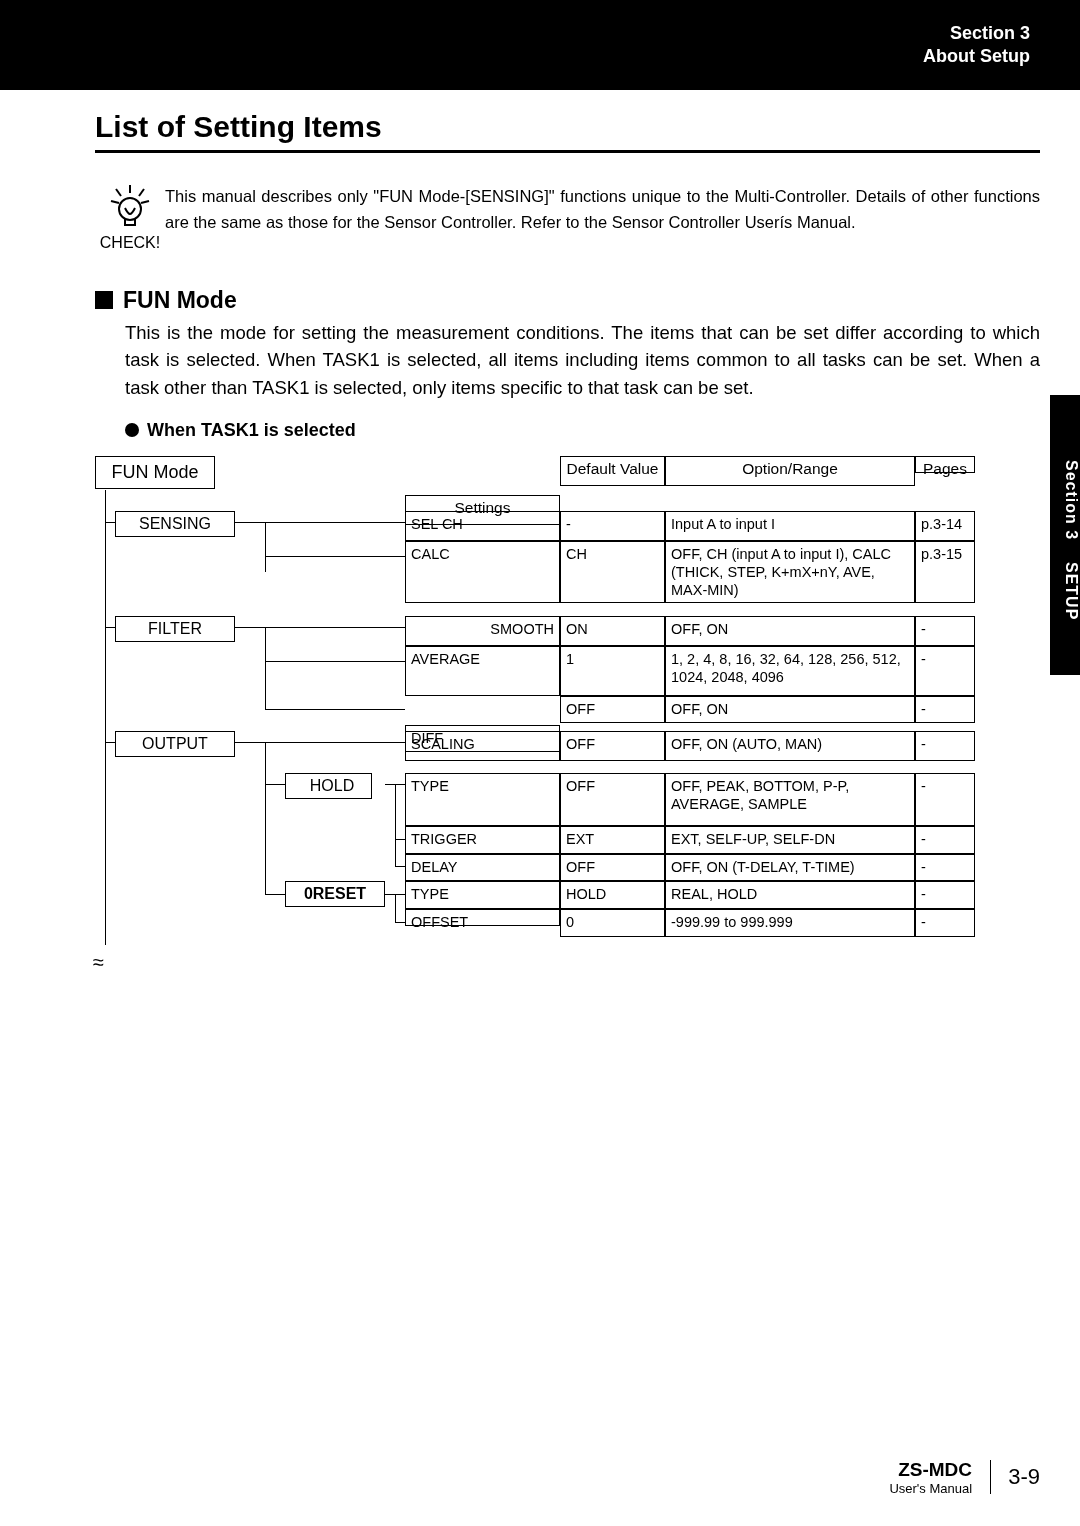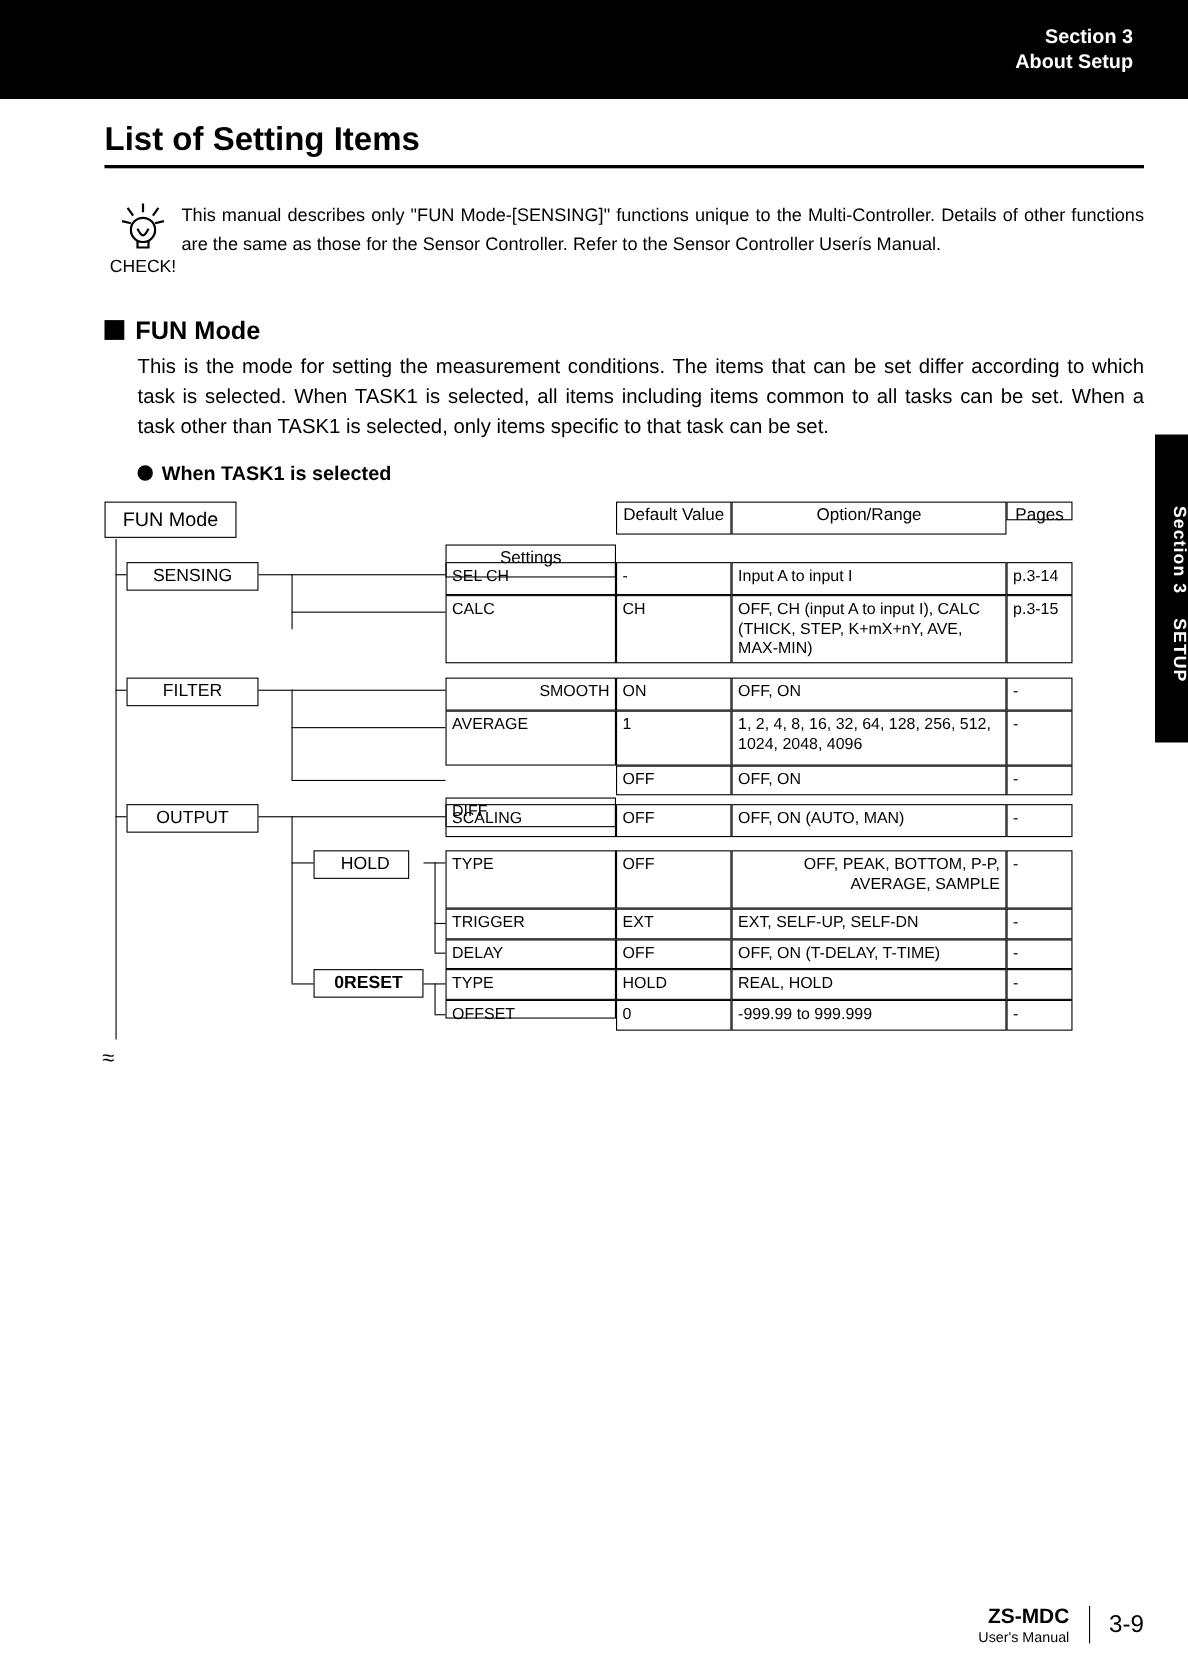--- a/index.html
+++ b/index.html
@@ -252,21 +252,21 @@
     <div class="cell c1" style="top: 240px; height: 27px; margin-top: 29px;">DIFF</div>
     <div class="cell c2" style="top: 240px; height: 27px;">OFF</div>
     <div class="cell c3" style="top: 240px; height: 27px;">OFF, ON</div>
     <div class="cell c4" style="top: 240px; height: 27px;">-</div>
     <div class="cell c1" style="top: 275px; height: 30px;">SCALING</div>
     <div class="cell c2" style="top: 275px; height: 30px;">OFF</div>
     <div class="cell c3" style="top: 275px; height: 30px;">OFF, ON (AUTO, MAN)</div>
     <div class="cell c4" style="top: 275px; height: 30px;">-</div>
     <div class="cell c1" style="top: 317px; height: 53px;">TYPE</div>
     <div class="cell c2" style="top: 317px; height: 53px;">OFF</div>
-    <div class="cell c3" style="top: 317px; height: 53px; text-align: right;">OFF, PEAK, BOTTOM, P-P, AVERAGE, SAMPLE</div>
+    <div class="cell c3" style="top: 317px; height: 53px;">OFF, PEAK, BOTTOM, P-P, AVERAGE, SAMPLE</div>
     <div class="cell c4" style="top: 317px; height: 53px;">-</div>
     <div class="cell c1" style="top: 370px; height: 28px;">TRIGGER</div>
     <div class="cell c2" style="top: 370px; height: 28px;">EXT</div>
     <div class="cell c3" style="top: 370px; height: 28px;">EXT, SELF-UP, SELF-DN</div>
     <div class="cell c4" style="top: 370px; height: 28px;">-</div>
     <div class="cell c1" style="top: 398px; height: 27px;">DELAY</div>
     <div class="cell c2" style="top: 398px; height: 27px;">OFF</div>
     <div class="cell c3" style="top: 398px; height: 27px;">OFF, ON (T-DELAY, T-TIME)</div>
     <div class="cell c4" style="top: 398px; height: 27px;">-</div>
     <div class="cell c1" style="top: 425px; height: 28px;">TYPE</div>

